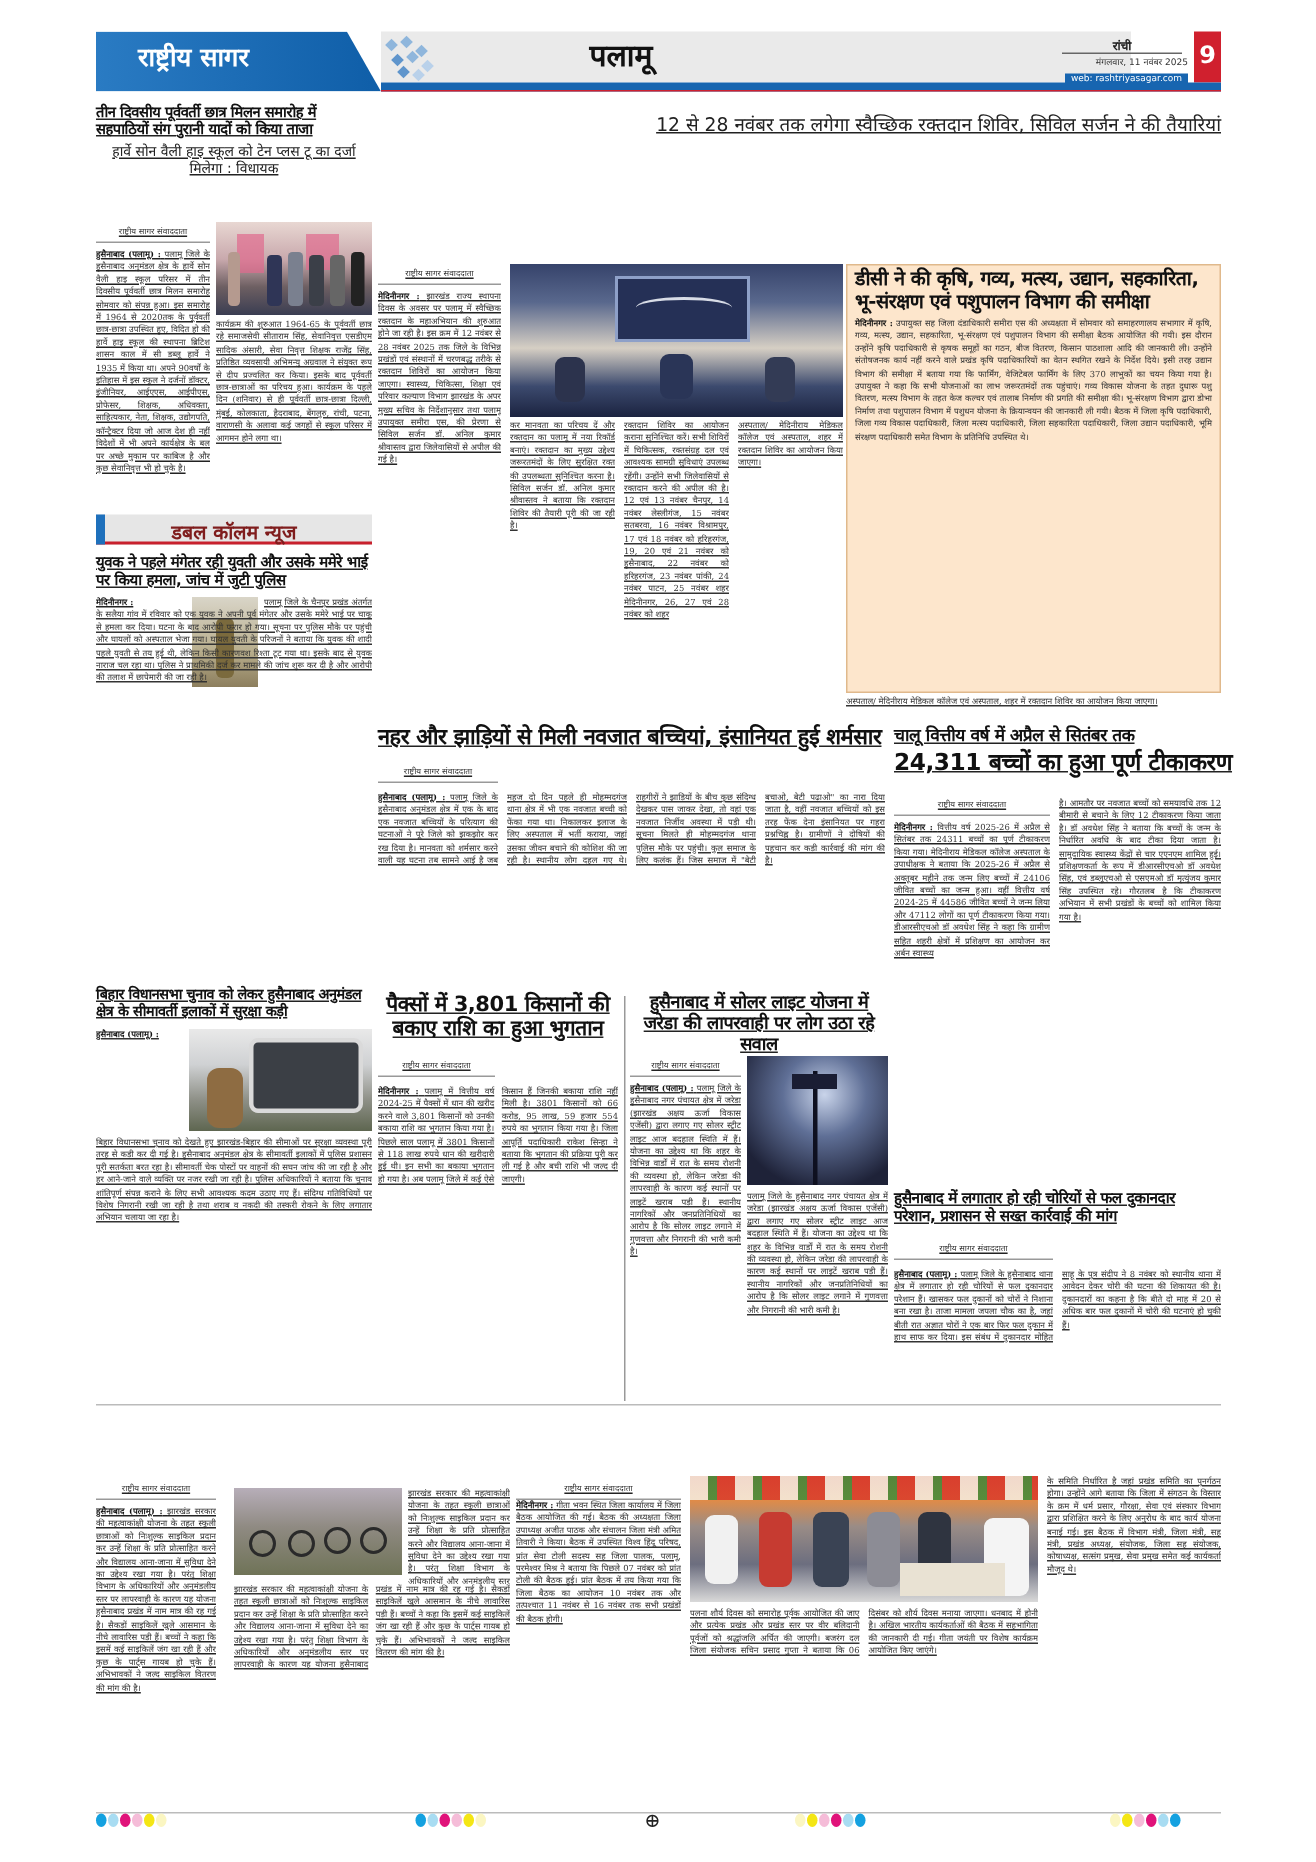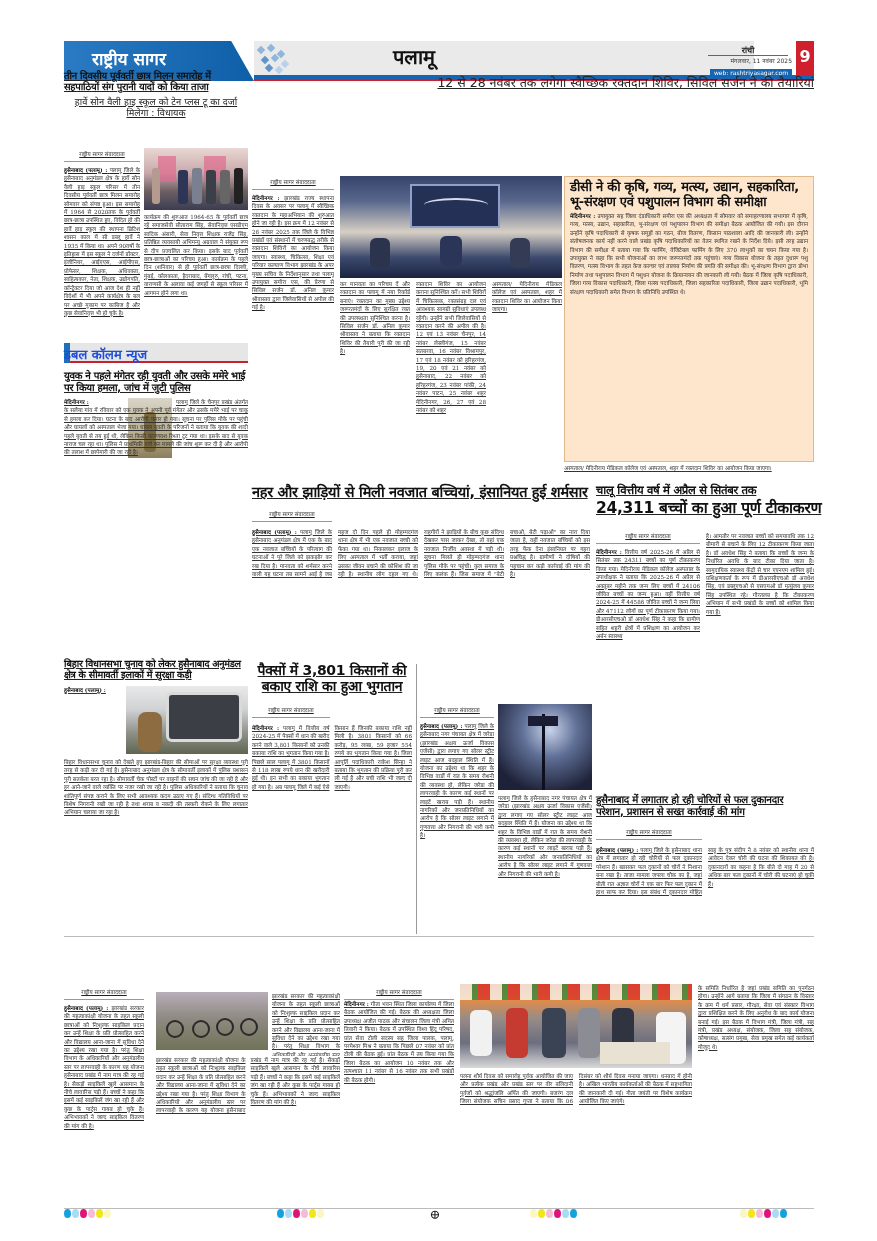--- a/index.html
+++ b/index.html
@@ -1,20 +1,20 @@
 <!DOCTYPE html>
 <html><head>
 <meta charset="utf-8">
 <style>
   * { box-sizing: border-box; margin: 0; padding: 0; }
   html, body { width: 877px; height: 1241px; background: #ffffff; overflow: hidden; }
   body { font-family: "DejaVu Serif", serif; color: #222; position: relative; }
 
   
-  .masthead { position: absolute; left: 64px; top: 21px; width: 750px; height: 40px; margin-top: 20px; }
+  .masthead { position: absolute; left: 64px; top: 21px; width: 750px; height: 40px; }
   .mh-brand { position: absolute; left: 0; top: 0; width: 190px; height: 40px; background: linear-gradient(90deg,#2a7bc3,#0f5ea8); color: #fff; font-family: "DejaVu Sans", sans-serif; font-weight: bold; font-size: 17px; line-height: 36px; padding-left: 28px; clip-path: polygon(0 0, 88% 0, 100% 100%, 0 100%); }
   .mh-dots { position: absolute; left: 188px; top: 2px; width: 60px; height: 34px; }
   .mh-dots span { position: absolute; width: 6px; height: 6px; background: #8fb6dc; transform: rotate(45deg); }
   .mh-center { position: absolute; left: 190px; top: 0; width: 500px; height: 34px; background: #eaeaea; }
   .mh-section { position: absolute; left: 250px; top: 2px; width: 200px; text-align: center; font-family: "DejaVu Sans", sans-serif; font-weight: bold; font-size: 20px; color: #111; }
   .mh-city { position: absolute; right: 26px; top: 3px; font-family: "DejaVu Sans", sans-serif; font-size: 8px; font-weight: bold; color: #222; text-align: center; width: 80px; border-bottom: 1px solid #666; }
   .mh-date { position: absolute; right: 22px; top: 16px; font-family: "DejaVu Sans", sans-serif; font-size: 6px; color: #333; }
   .mh-pageno { position: absolute; right: 0; top: 0; width: 18px; height: 34px; background: #d0202e; color: #fff; font-family: "DejaVu Sans", sans-serif; font-weight: bold; font-size: 16px; text-align: center; line-height: 32px; }
   .mh-bar { position: absolute; left: 190px; top: 34px; width: 560px; height: 6px; background: #1765b0; border-bottom: 1px solid #d0202e; }
   .mh-web { position: absolute; right: 22px; top: 28px; font-family: "DejaVu Sans", sans-serif; font-size: 6px; color: #fff; background: #1765b0; padding: 0 4px; }
@@ -31,21 +31,21 @@
 
   .lead-hl { font-size: 30px; text-align: center; }
   .lead-deck { font-family: "DejaVu Sans", sans-serif; font-size: 12.5px; text-align: right; color: #222; }
 
   .box-peach { position: absolute; background: #fde6cc; border: 1px solid #e0b98c; }
   .box-peach .hl { font-size: 13px; padding: 3px 5px 0; }
   .box-peach .body { padding: 2px 5px; }
 
   .dbl-col { position: absolute; background: #e6e6e6; border-bottom: 2px solid #c8202d; height: 20px; }
   .dbl-col .tag { position: absolute; left: 0; top: 0; width: 6px; height: 20px; background: #1e70bc; }
-  .dbl-col .t { position: absolute; left: 0; right: 0; top: 2px; text-align: left; font-family: "DejaVu Sans", sans-serif; font-weight: bold; font-size: 13px; color: #1d4ed8; }
+  .dbl-col .t { position: absolute; left: 0; right: 0; top: 2px; text-align: center; font-family: "DejaVu Sans", sans-serif; font-weight: bold; font-size: 13px; color: #7f1d1d; }
 
   
   .footer-rule { position: absolute; left: 64px; top: 1208px; width: 750px; height: 1px; background: #bbb; }
   .dots { position: absolute; top: 1209px; height: 10px; display: flex; gap: 1px; }
   .dots span { width: 7px; height: 9px; border-radius: 50%; }
   .reg-mark { position: absolute; left: 428px; top: 1208px; width: 14px; height: 14px; font-size: 13px; line-height: 14px; text-align: center; color: #222; }
 </style>
 </head>
 <body>
 
@@ -164,20 +164,21 @@
 <section class="abs" style="left:252px;top:662px;width:160px;height:272px;">
   <h2 class="hl" style="font-size:14px;text-align:center;">पैक्सों में 3,801 किसानों की बकाए राशि का हुआ भुगतान</h2>
   <div class="abs" style="left:0;top:44px;width:78px;">
     <div class="byline">राष्ट्रीय सागर संवाददाता</div>
   </div>
   <p class="body abs" style="left:0;top:62px;width:160px;height:210px;overflow:hidden;column-count:2;column-gap:5px;"><b>मेदिनीनगर :</b> <span>पलामू में वित्तीय वर्ष 2024-25 में पैक्सों में धान की खरीद करने वाले 3,801 किसानों को उनकी बकाया राशि का भुगतान किया गया है। पिछले साल पलामू में 3801 किसानों से 118 लाख रुपये धान की खरीदारी हुई थी। इन सभी का बकाया भुगतान हो गया है। अब पलामू जिले में कई ऐसे किसान हैं जिनकी बकाया राशि नहीं मिली है। 3801 किसानों को 66 करोड़, 95 लाख, 59 हजार 554 रुपये का भुगतान किया गया है। जिला आपूर्ति पदाधिकारी राकेश सिन्हा ने बताया कि भुगतान की प्रक्रिया पूरी कर ली गई है और बची राशि भी जल्द दी जाएगी।</span></p>
 </section>
 <div class="rule-v" style="left:416px;top:664px;height:270px;"></div>
 
 <section class="abs" style="left:420px;top:662px;width:172px;height:272px;">
+  <h2 class="hl" style="font-size:12px;text-align:center;">हुसैनाबाद में सोलर लाइट योजना में जरेडा की लापरवाही पर लोग उठा रहे सवाल</h2>
   <div class="abs" style="left:0;top:44px;width:74px;">
     <div class="byline">राष्ट्रीय सागर संवाददाता</div>
   </div>
   <div class="photo" style="left:78px;top:42px;width:94px;height:86px;background:radial-gradient(circle at 55% 30%,#c9d4ea 0%,#5f6f96 35%,#1e2238 80%);">
     <div style="position:absolute;left:44px;top:10px;width:3px;height:76px;background:#0e1020"></div>
     <div style="position:absolute;left:30px;top:12px;width:30px;height:10px;background:#1a1d33"></div>
   </div>
   <p class="body abs" style="left:0;top:60px;width:74px;height:210px;overflow:hidden;"><b>हुसैनाबाद (पलामू) :</b> <span>पलामू जिले के हुसैनाबाद नगर पंचायत क्षेत्र में जरेडा (झारखंड अक्षय ऊर्जा विकास एजेंसी) द्वारा लगाए गए सोलर स्ट्रीट लाइट आज बदहाल स्थिति में हैं। योजना का उद्देश्य था कि शहर के विभिन्न वार्डों में रात के समय रोशनी की व्यवस्था हो, लेकिन जरेडा की लापरवाही के कारण कई स्थानों पर लाइटें खराब पड़ी हैं। स्थानीय नागरिकों और जनप्रतिनिधियों का आरोप है कि सोलर लाइट लगाने में गुणवत्ता और निगरानी की भारी कमी है।</span></p>
   <p class="body abs" style="left:78px;top:132px;width:94px;height:138px;overflow:hidden;">पलामू जिले के हुसैनाबाद नगर पंचायत क्षेत्र में जरेडा (झारखंड अक्षय ऊर्जा विकास एजेंसी) द्वारा लगाए गए सोलर स्ट्रीट लाइट आज बदहाल स्थिति में हैं। योजना का उद्देश्य था कि शहर के विभिन्न वार्डों में रात के समय रोशनी की व्यवस्था हो, लेकिन जरेडा की लापरवाही के कारण कई स्थानों पर लाइटें खराब पड़ी हैं। स्थानीय नागरिकों और जनप्रतिनिधियों का आरोप है कि सोलर लाइट लगाने में गुणवत्ता और निगरानी की भारी कमी है।</p>
 </section>

